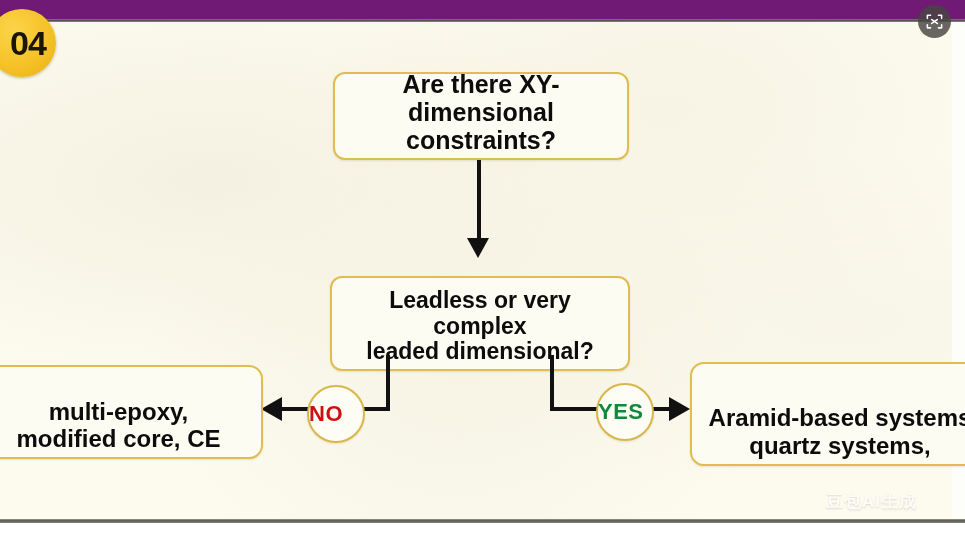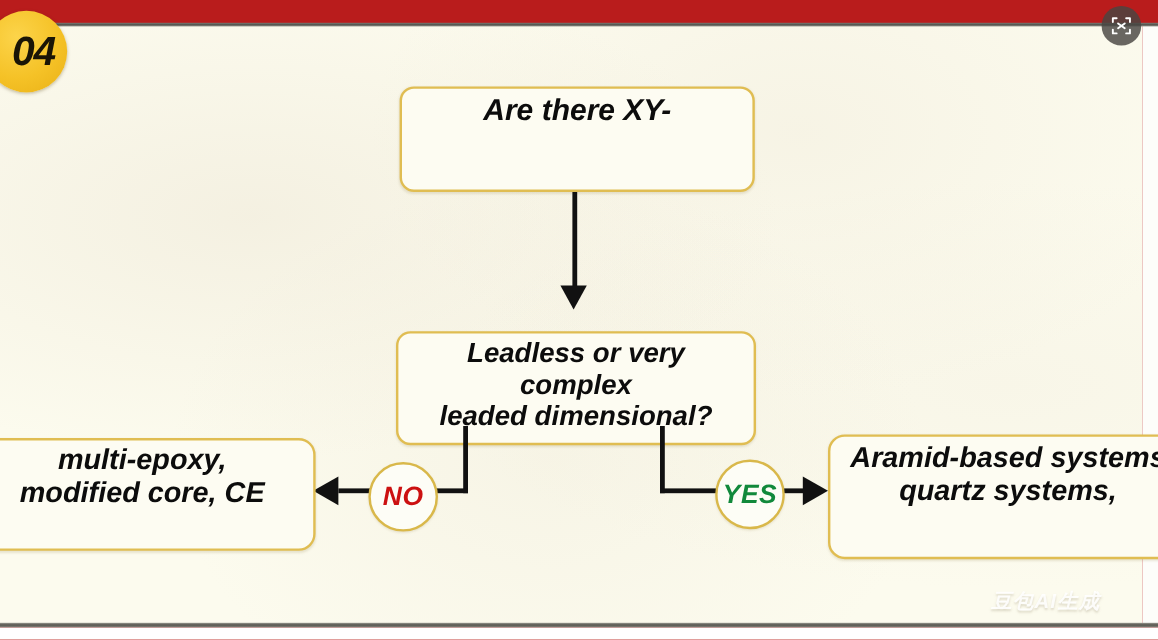--- a/index.html
+++ b/index.html
@@ -1,21 +1,21 @@
 <!DOCTYPE html>
 <html><head>
 <meta charset="utf-8">
 <style>
   html,body{margin:0;padding:0;}
   body{
     width:965px;height:533px;overflow:hidden;
     background:#ffffff;
     font-family:"Liberation Sans", sans-serif;
   }
-  #stage{position:relative;width:965px;height:533px;overflow:hidden;background:#b91c1c;font-style:italic;}
+  #stage{position:relative;width:965px;height:533px;overflow:hidden;background:#701a75;}
 
   
   .slide-surface{
     position:absolute;left:0;top:20px;width:952px;height:501px;
     background:#fcfbee;
     background-image:
       radial-gradient(ellipse at 22% 32%, rgba(226,216,196,.30) 0%, rgba(226,216,196,0) 42%),
       radial-gradient(ellipse at 70% 18%, rgba(231,222,203,.26) 0%, rgba(231,222,203,0) 38%),
       radial-gradient(ellipse at 48% 72%, rgba(228,220,200,.22) 0%, rgba(228,220,200,0) 45%),
       radial-gradient(ellipse at 88% 60%, rgba(233,226,208,.20) 0%, rgba(233,226,208,0) 40%);
@@ -54,21 +54,21 @@
   }
   .scan-btn svg{display:block;}
 
   
   .flow-box{
     position:absolute;box-sizing:border-box;
     background:#fdfcf2;
     border:2px solid #e0bd52;
     border-radius:12px;
     box-shadow:0 1px 2px rgba(140,120,60,.18);
-    display:flex;align-items:flex-start;justify-content:center;
+    display:flex;align-items:flex-end;justify-content:center;
     text-align:center;
     color:#0c0c0c;
     line-height:1.12;
     font-weight:bold;
     padding:4px 10px;
   }
   #box-q1{left:333px;top:72px;width:296px;height:88px;font-size:25px;}
   #box-q2{left:330px;top:276px;width:300px;height:95px;font-size:23px;}
   #box-left{left:-26px;top:365px;width:289px;height:94px;font-size:24px;border-radius:0 14px 14px 0;}
   #box-right{left:690px;top:362px;width:300px;height:104px;font-size:24px;border-radius:14px 0 0 14px;}
@@ -91,21 +91,21 @@
   .arrow-right{
     position:absolute;width:0;height:0;
     border-top:12px solid transparent;border-bottom:12px solid transparent;
     border-left:21px solid #111111;
   }
 
   
   .decision-chip{
     position:absolute;width:54px;height:54px;border-radius:50%;
     background:#fdfdf6;border:2px solid #d9b84a;
-    display:flex;align-items:center;justify-content:center;
+    display:flex;align-items:center;
     font-size:22px;font-weight:bold;letter-spacing:.5px;
     box-shadow:0 1px 2px rgba(150,130,70,.2);
     z-index:3;
   }
   #chip-no{left:307px;top:385px;color:#cc1111;}
   #chip-yes{left:596px;top:383px;color:#11893b;}
 
   
   .watermark{
     position:absolute;left:826px;top:490px;
@@ -136,20 +136,21 @@
           <path d="M21 16v4h-4"></path>
         <path d="M8.5 9.5l7 5"></path>
           <path d="M15.5 9.5l-7 5"></path>
       </svg>
     </span>
   </div>
 
   <div class="flow-box" id="box-q1">
     <span class="txt">
       <span>Are there XY-</span><br>
+      <span>dimensional constraints?</span>
     </span>
   </div>
 
   <div class="conn vline" style="left:477px;top:160px;height:83px;"></div>
   <div class="arrow-down" style="left:467px;top:238px;"></div>
 
   <div class="flow-box" id="box-q2">
     <span class="txt">
       <span>Leadless or very complex</span><br>
       <span>leaded dimensional?</span>

